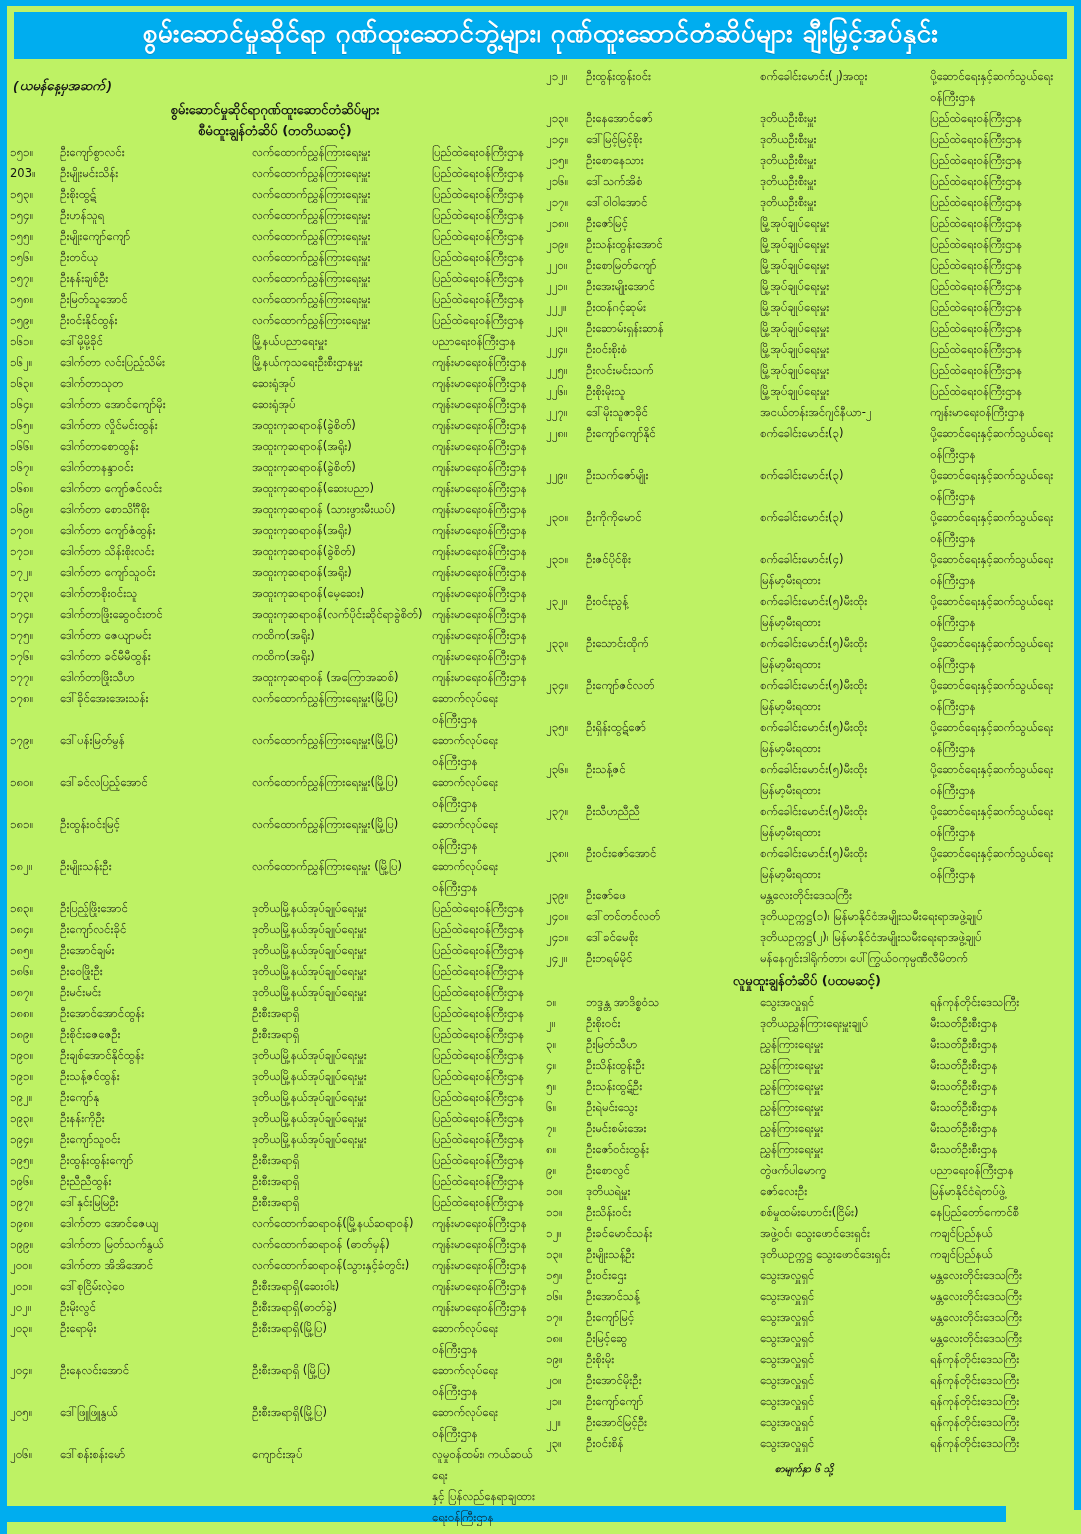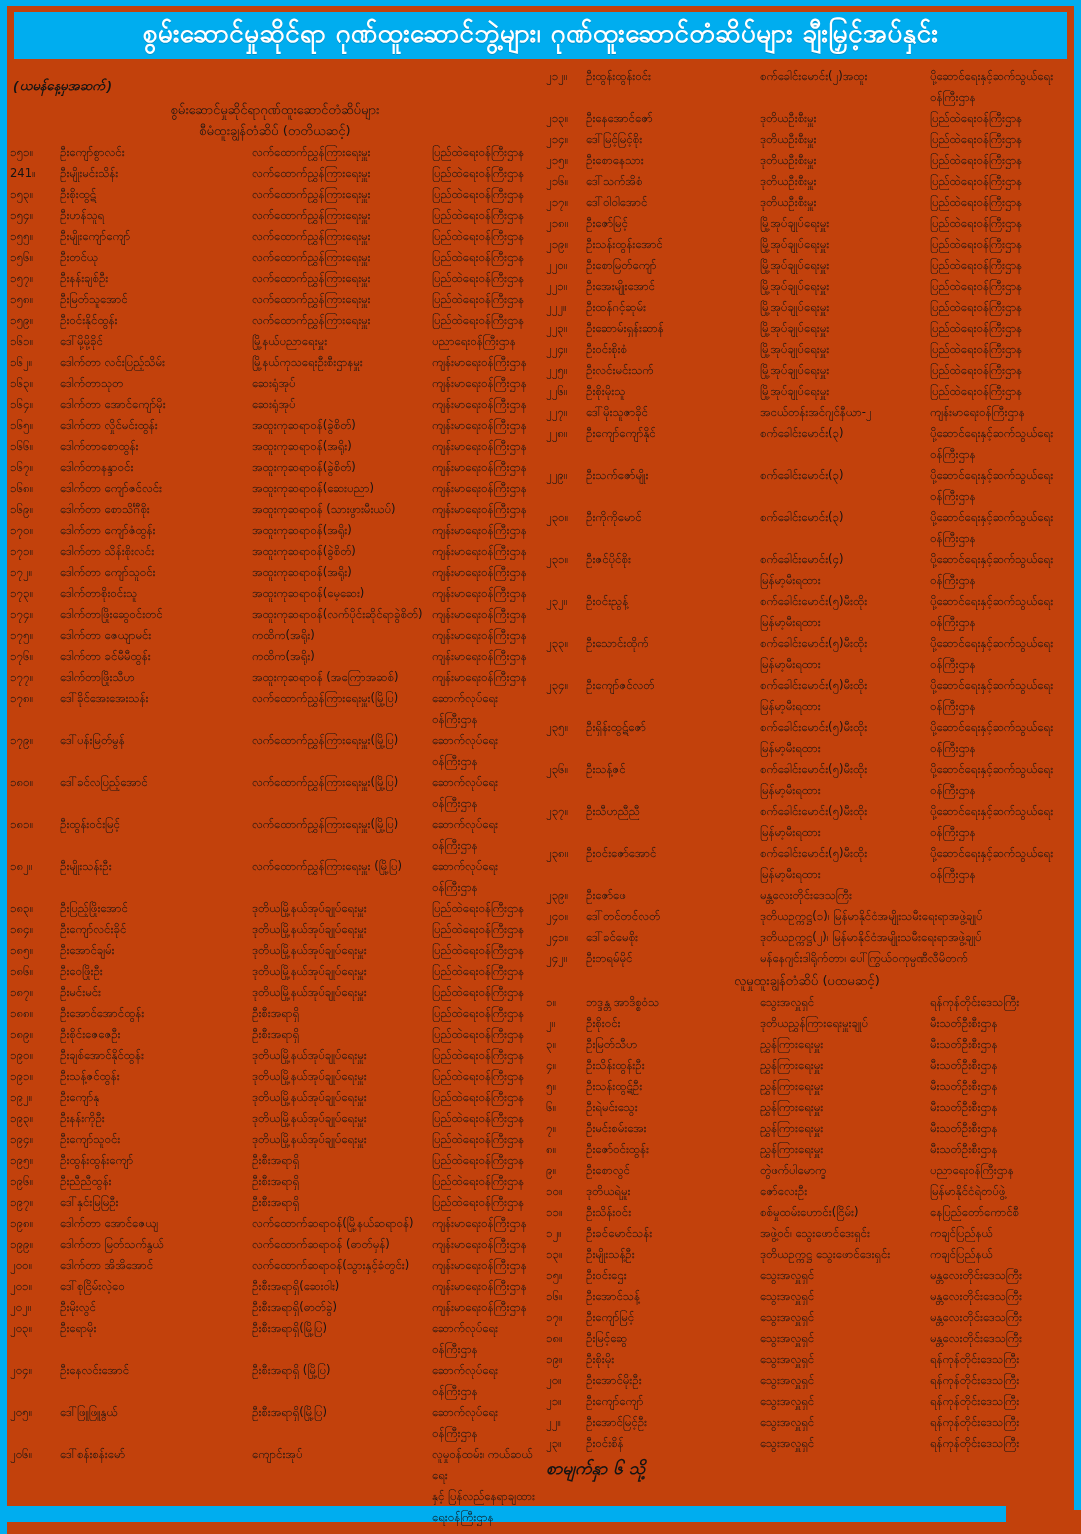--- a/index.html
+++ b/index.html
@@ -1,19 +1,19 @@
 <!DOCTYPE html>
 <html><head>
 <meta charset="utf-8">
 <style>
   html,body{margin:0;padding:0;background:#e8e8e8;}
   #page{
     position:relative;
     width:1081px;height:1534px;
-    background:#c2410c;
+    background:#bef264;
     overflow:hidden;
     font-family:"DejaVu Sans","Liberation Serif",sans-serif;
     color:#141414;
   }
   
   .stripe{position:absolute;background:#00adef;}
   #frame-top{left:0;top:0;width:1081px;height:6px;}
   #frame-left{left:0;top:0;width:7px;height:1534px;}
   #frame-right{right:0;top:0;width:7px;height:1510px;}
   #bottom-bar{left:0;top:1506px;width:1006px;height:16px;}
@@ -24,28 +24,28 @@
   }
   #banner span{
     color:#ffffff;font-weight:bold;font-size:26px;letter-spacing:.5px;
     white-space:nowrap;text-shadow:0 1px 0 rgba(0,60,90,.25);
   }
   
   .col{position:absolute;top:66px;font-size:11.5px;line-height:21px;}
   #col-left{left:10px;width:530px;}
   #col-right{left:546px;width:522px;}
   .note{font-style:italic;font-weight:bold;font-size:13px;margin:10px 0 2px 2px;font-family:Liberation Mono, monospace;}
-  .heading{text-align:center;font-weight:normal;font-size:13px;line-height:21px;margin:1px 0;}
+  .heading{text-align:center;font-weight:bold;font-size:13px;line-height:21px;margin:1px 0;}
   .row{display:grid;align-items:start;}
   #col-left .row{grid-template-columns:50px 192px 180px 1fr;}
   #col-right .row{grid-template-columns:40px 174px 170px 1fr;}
   #col-right .row.span{grid-template-columns:40px 174px 1fr;}
   .cell{white-space:pre-line;padding-right:4px;}
   .num{white-space:nowrap;}
-  .footnote{text-align:left;font-style:italic;font-weight:bold;font-size:17px;margin-top:4px;padding-right:6px;}
+  .footnote{text-align:center;font-style:italic;font-weight:bold;font-size:10px;margin-top:4px;padding-right:6px;}
 </style>
 </head>
 <body>
 
 <div id="page">
   <div class="stripe" id="frame-top"></div>
   <div class="stripe" id="frame-left"></div>
   <div class="stripe" id="frame-right"></div>
   <div class="stripe" id="bottom-bar"></div>
 
@@ -59,21 +59,21 @@
         <div>စွမ်းဆောင်မှုဆိုင်ရာဂုဏ်ထူးဆောင်တံဆိပ်များ</div>
         <div>စီမံထူးချွန်တံဆိပ် (တတိယဆင့်)</div>
       </div>
       <div class="row">
         <span class="cell num">၁၅၁။</span>
         <span class="cell">ဦးကျော်စွာလင်း</span>
         <span class="cell">လက်ထောက်ညွှန်ကြားရေးမှူး</span>
         <span class="cell">ပြည်ထဲရေးဝန်ကြီးဌာန</span>
       </div>
       <div class="row">
-        <span class="cell num">241။</span>
+        <span class="cell num">203။</span>
         <span class="cell">ဦးမျိုးမင်းသိန်း</span>
         <span class="cell">လက်ထောက်ညွှန်ကြားရေးမှူး</span>
         <span class="cell">ပြည်ထဲရေးဝန်ကြီးဌာန</span>
       </div>
       <div class="row">
         <span class="cell num">၁၅၃။</span>
         <span class="cell">ဦးစိုးထွဋ်</span>
         <span class="cell">လက်ထောက်ညွှန်ကြားရေးမှူး</span>
         <span class="cell">ပြည်ထဲရေးဝန်ကြီးဌာန</span>
       </div>

